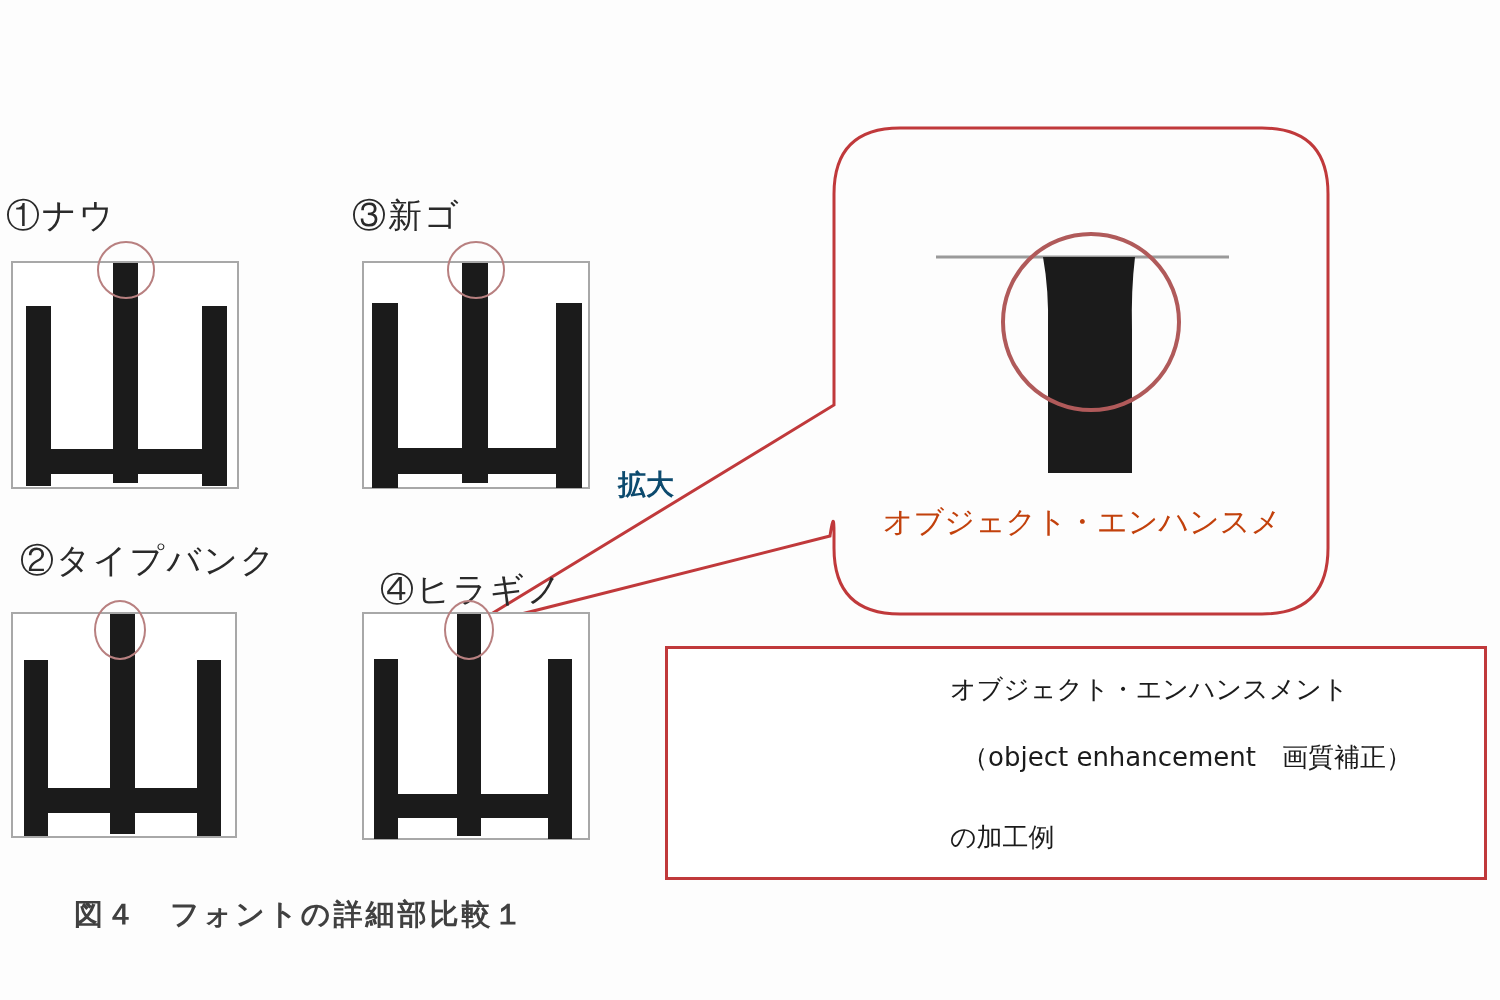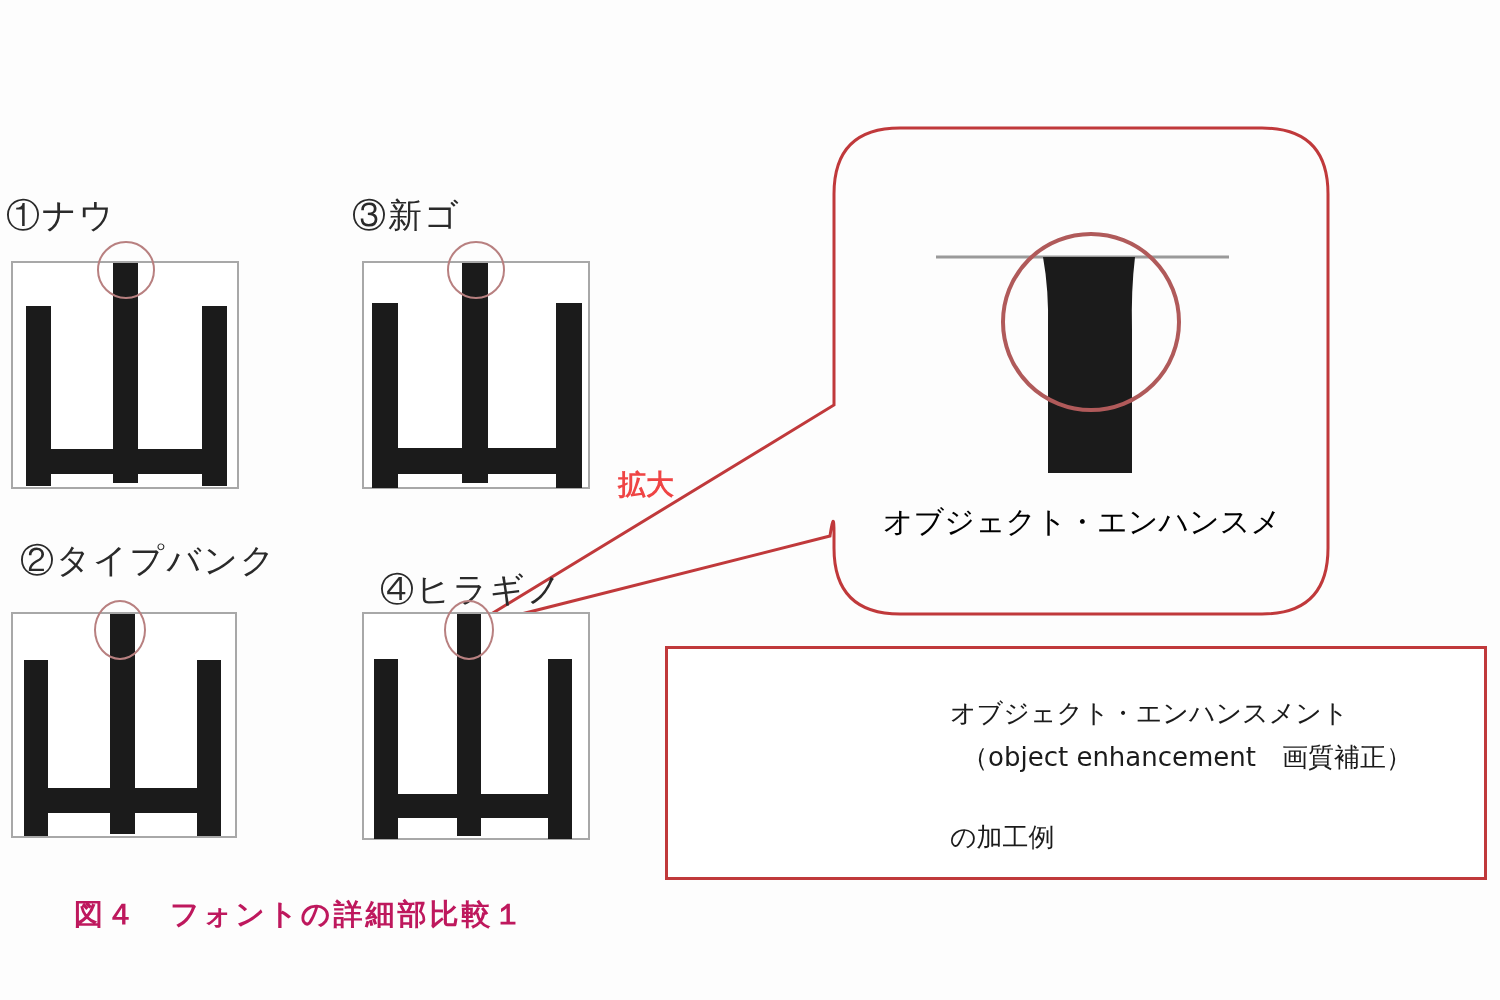--- a/index.html
+++ b/index.html
@@ -3,23 +3,23 @@
 <meta charset="utf-8">
 <style>
   html, body { margin: 0; padding: 0; background: #fdfdfd; }
   body { width: 1500px; height: 1000px; position: relative; overflow: hidden;
          font-family: "DejaVu Sans", sans-serif; color: #1a1a1a; }
   .abs { position: absolute; text-align: center; }
   .font-label { font-family: "DejaVu Serif", serif; font-size: 34px; color: #2a2a2a; white-space: nowrap; letter-spacing: 2px; }
   .glyph-box { position: absolute; border: 2px solid #a8a8a8; background: #fff; box-sizing: border-box; }
   .stroke { position: absolute; background: #1b1b1b; }
   .mark { position: absolute; border: 2px solid #b88080; border-radius: 50%; box-sizing: border-box; }
-  .caption { font-family: "DejaVu Sans", sans-serif; font-weight: bold; font-size: 29px; color: #be185d; white-space: nowrap; letter-spacing: 3px; }
-  .zoom-label { font-weight: bold; font-size: 28px; color: #ef4444; white-space: nowrap; }
-  .callout-text { font-size: 30px; color: #000000; text-align: center; line-height: 52px; white-space: nowrap; }
+  .caption { font-family: "DejaVu Sans", sans-serif; font-weight: bold; font-size: 29px; color: #404040; white-space: nowrap; letter-spacing: 3px; }
+  .zoom-label { font-weight: bold; font-size: 28px; color: #0c4a6e; white-space: nowrap; }
+  .callout-text { font-size: 30px; color: #c2410c; text-align: center; line-height: 52px; white-space: nowrap; }
   .legend-box { position: absolute; border: 3px solid #c0393b; box-sizing: border-box; background: #fff; }
   .legend-line { position: absolute; font-size: 26px; color: #1b1b1b; white-space: nowrap; }
   svg { position: absolute; left: 0; top: 0; }
 </style>
 </head>
 <body>
 
 <svg width="1500" height="1000">
 
   <path d="M 900 128 L 1262 128 Q 1328 128 1328 194 L 1328 548 Q 1328 614 1262 614 L 900 614 Q 834 614 834 548 L 834 533 Q 834 508 830 536 L 470 627 L 834 405 L 834 194 Q 834 128 900 128 Z" fill="none" stroke="#c0393b" stroke-width="3"></path>
@@ -77,17 +77,17 @@
   <div class="mark" style="left:80px; top:-14px; width:50px; height:60px;"></div>
 </div>
 
 <div class="abs zoom-label" style="left:618px; top:466px;">拡大</div>
 
 <div class="abs callout-text" style="left:840px; top:496px; width:484px;">
   <div>オブジェクト・エンハンスメ</div>
 </div>
 
 <div class="legend-box" style="left:665px; top:646px; width:822px; height:234px;"></div>
-<div class="legend-line" style="left:950px; top:672px;margin-top:24px;">オブジェクト・エンハンスメント</div>
+<div class="legend-line" style="left:950px; top:672px;">オブジェクト・エンハンスメント</div>
 <div class="legend-line" style="left:950px; top:740px;margin-left:12px;">（object enhancement　画質補正）</div>
 <div class="legend-line" style="left:950px; top:808px;margin-top:12px;">の加工例</div>
 
 <div class="abs caption" style="left:74px; top:895px;">図４　フォントの詳細部比較１</div>
 
 </body></html>

